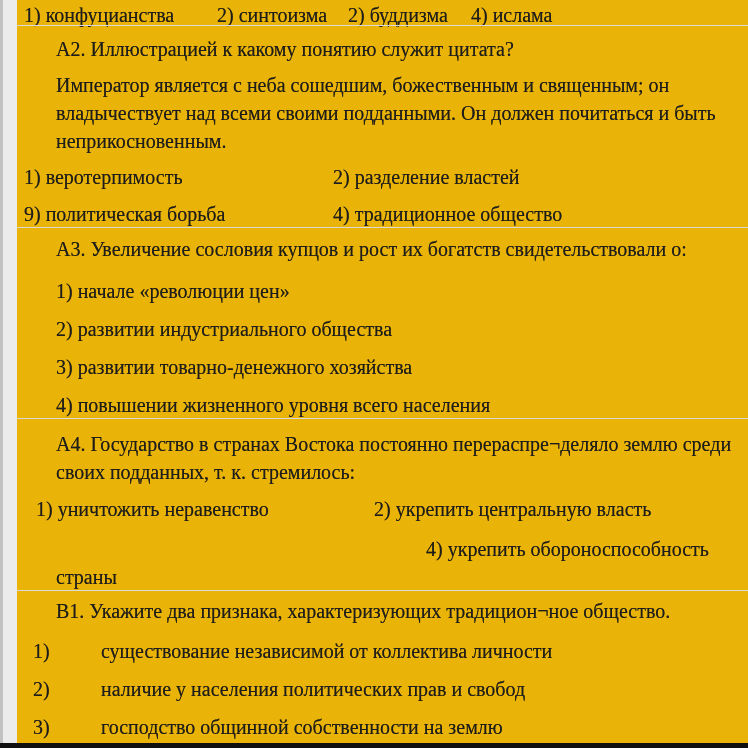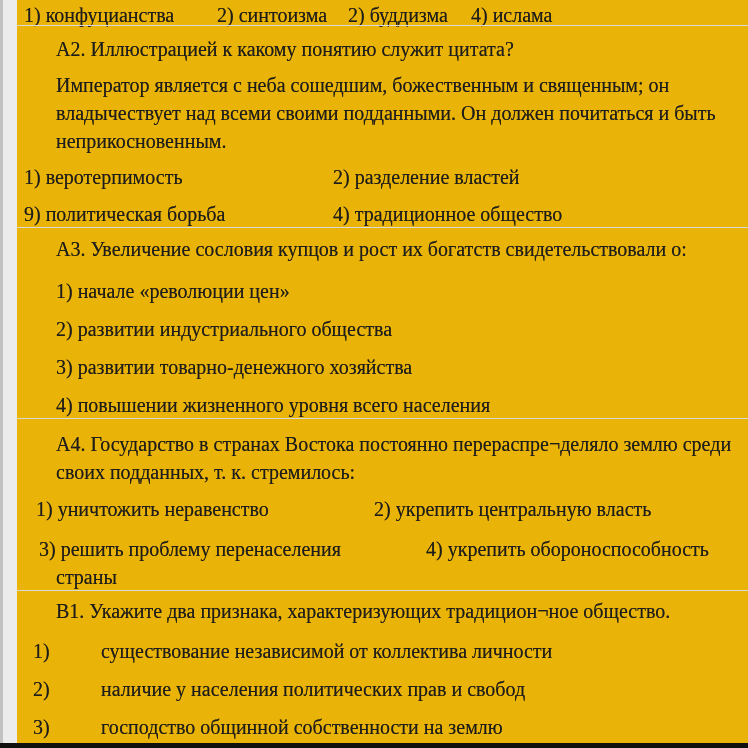--- a/index.html
+++ b/index.html
@@ -62,21 +62,20 @@
   <div class="sep" style="top:418px"></div>
 
   <div class="line" style="top:432px">А4. Государство в странах Востока постоянно перераспре¬деляло землю среди</div>
   <div class="line" style="top:460px">своих подданных, т. к. стремилось:</div>
 
   <div class="row" style="top:497px">
     <span class="col" style="left:12px">1) уничтожить неравенство</span>
     <span class="col" style="left:350px">2) укрепить центральную власть</span>
   </div>
   <div class="row" style="top:537px">
-    <span class="col" style="left:15px">3) решить проблему перенаселения</span>
     <span class="col" style="left:402px">4) укрепить обороноспособность</span>
   </div>
   <div class="line" style="top:565px">страны</div>
 
   <div class="sep" style="top:590px"></div>
 
   <div class="line" style="top:599px">В1. Укажите два признака, характеризующих традицион¬ное общество.</div>
 
   <div class="row" style="top:639px">
     <span class="col" style="left:9px">1)</span>

